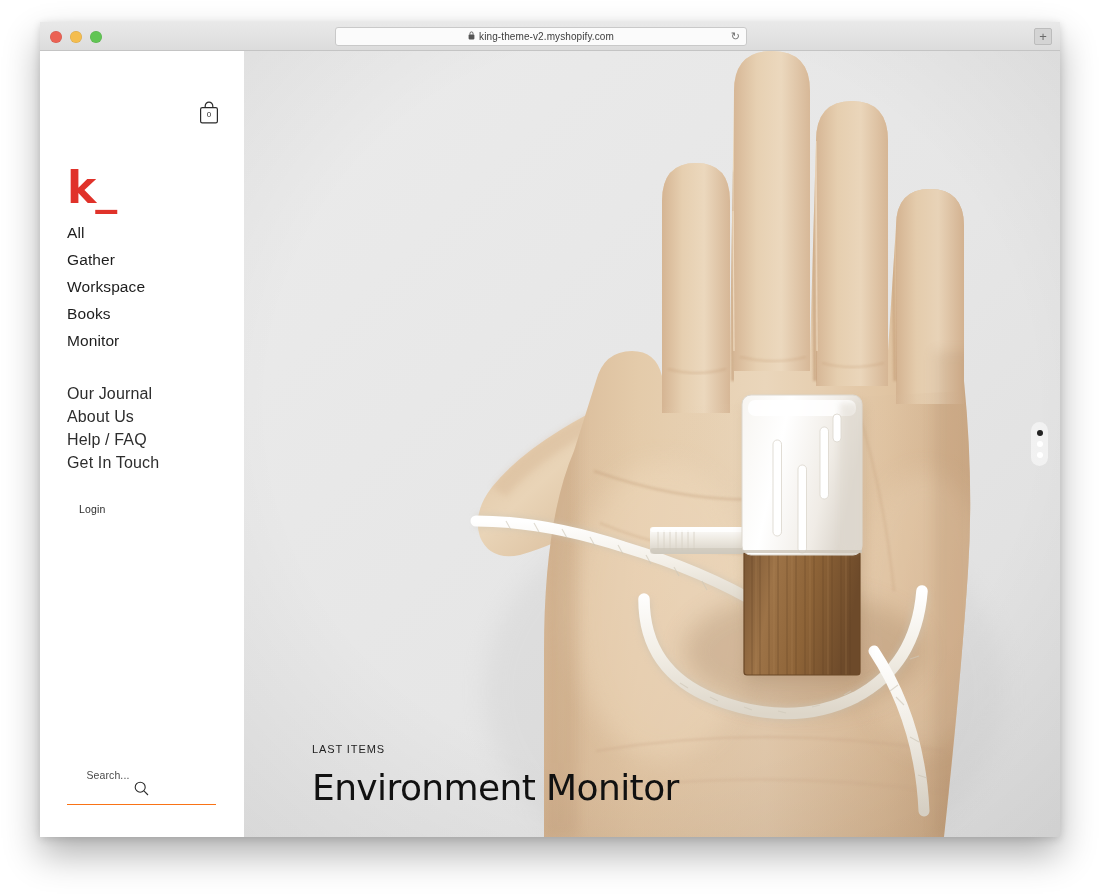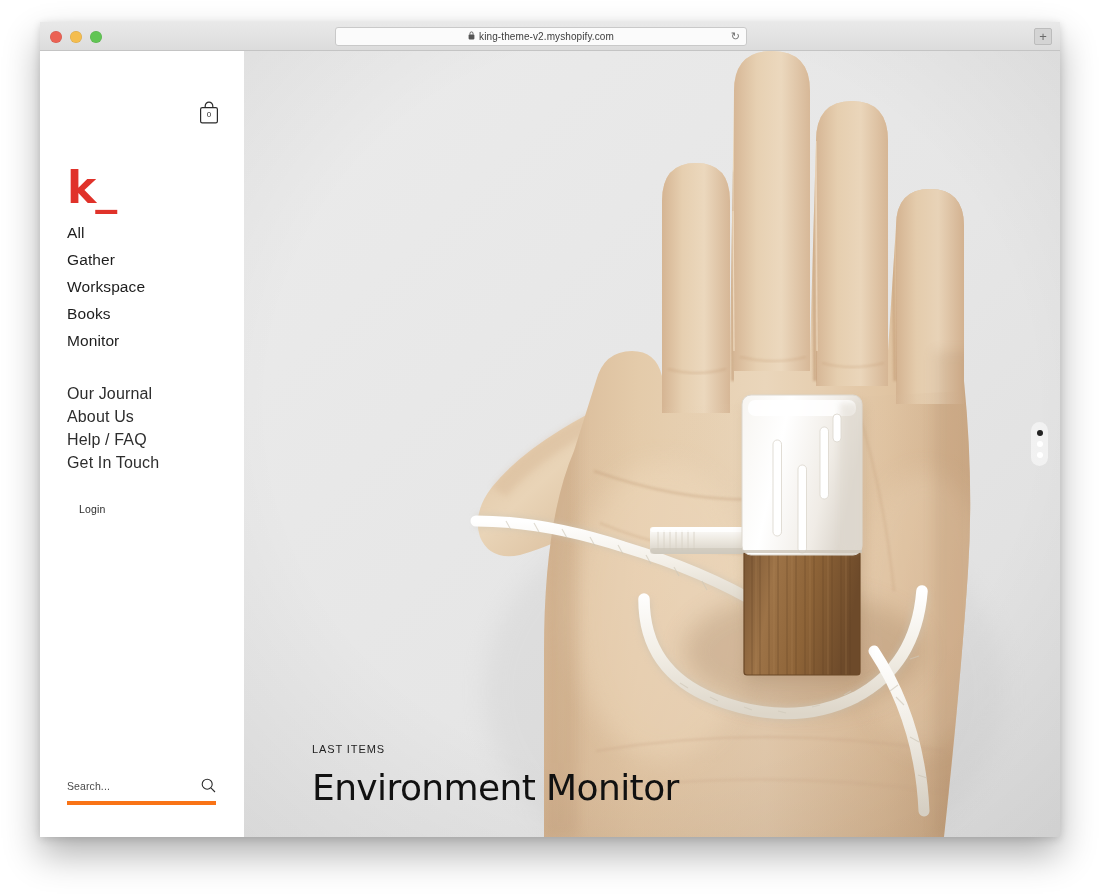--- a/index.html
+++ b/index.html
@@ -175,25 +175,26 @@
     color: #2d2d2d;
     letter-spacing: 0.15px;
     margin-left: 12px;
   }
 
   .search-wrap {
     position: absolute;
     left: 27px;
     bottom: 32px;
     width: 149px;
-    border-bottom: 4px solid #f97316;
+    border-bottom: 1px solid #f97316;
     padding-bottom: 8px;
     display: flex;
     align-items: center;
     justify-content: space-between;
+    flex-direction: column;
   }
   .search-input {
     border: none;
     outline: none;
     background: transparent;
     font-size: 10.5px;
     color: #4a4a4a;
     font-family: "Liberation Sans", sans-serif;
     width: 110px;
     letter-spacing: 0.1px;

